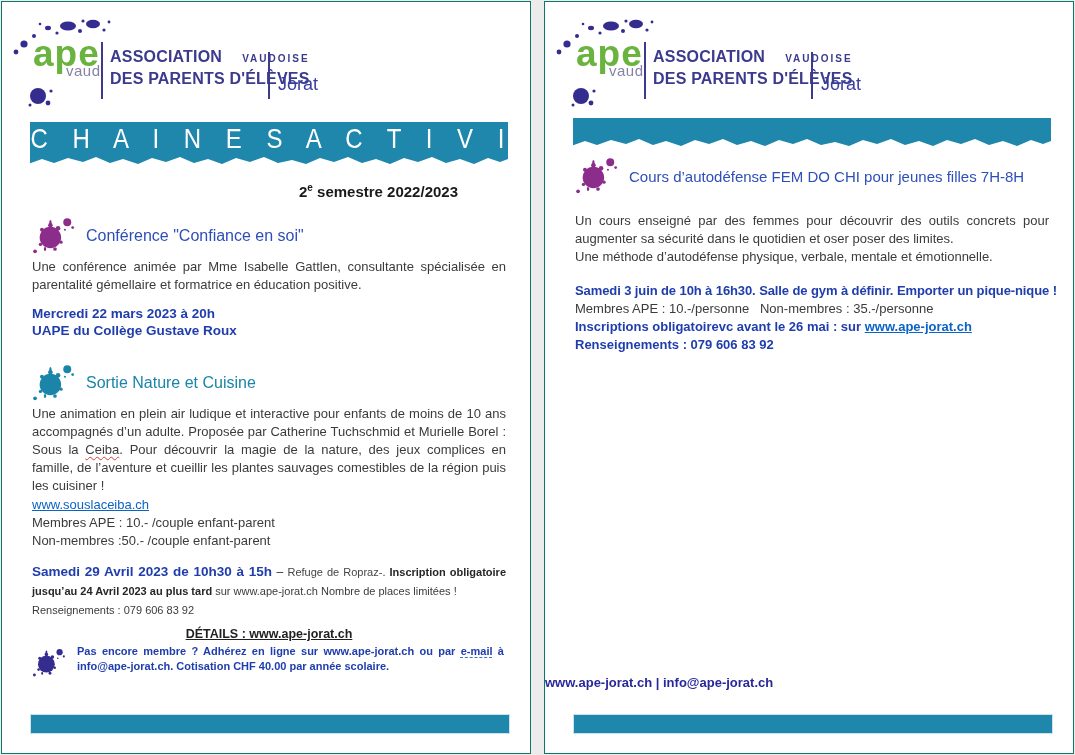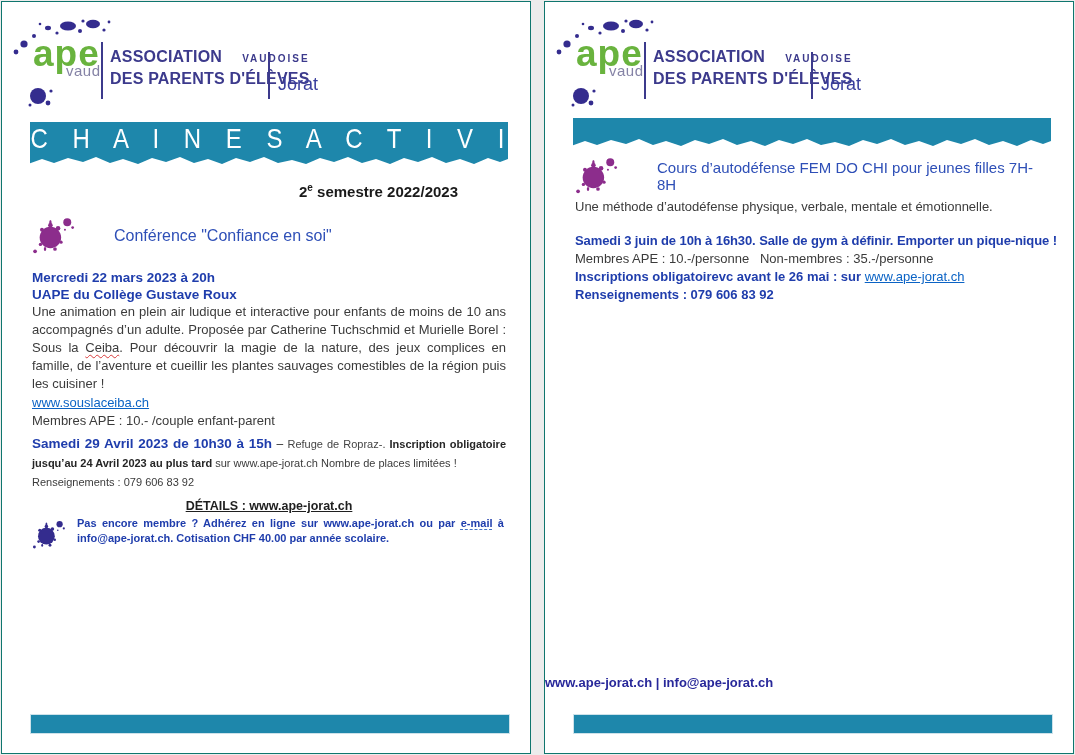--- a/index.html
+++ b/index.html
@@ -46,33 +46,33 @@
     color:#ffffff; font-size:24px; font-weight:400; letter-spacing:9px;
     padding-bottom:8px; white-space:nowrap; transform:scaleY(1.12);
   }
   .tear { position:absolute; left:-2px; right:-2px; bottom:-5px; height:17px; }
 
   
   .content { margin:0 24px 0 30px; }
   .semester { margin-top:16px; text-align:right; padding-right:48px;
     font-size:15px; font-weight:700; color:#1a1a1a; }
   .semester sup { font-size:10px; }
-  .sec-head { display:flex; align-items:center; margin:14px 0 0 0;gap:28px; }
+  .sec-head { display:flex; align-items:center; margin:14px 0 0 0; }
   .sec-head svg { flex:0 0 auto; }
   .sec-title { margin-left:8px; font-size:16px; }
   .t-blue { color:var(--title_blue); }
   .t-teal { color:var(--splat_teal); }
   .para { font-size:13px; line-height:18px; text-align:justify; color:#3b3b3b; }
   .plain { font-size:13px; line-height:18px; color:#3b3b3b; }
   .event-blue { color:var(--event_blue); font-weight:700; font-size:13.5px; line-height:17px; }
   a.link { color:var(--link_blue); text-decoration:underline; font-size:13px; line-height:18px; cursor:pointer; }
   .squiggle { text-decoration:underline wavy var(--squiggle_red); text-decoration-thickness:1px; text-underline-offset:2px; }
   .dashed-u { text-decoration:underline dashed var(--dash_blue); text-decoration-thickness:1px; text-underline-offset:2px; }
 
-  .mixed { margin-top:4px; text-align:justify; line-height:17px; }
+  .mixed { margin-top:12px; text-align:justify; line-height:17px; }
   .date-big { color:var(--event_blue); font-weight:700; font-size:13.5px; }
   .sep-dark { color:#333; font-size:12px; }
   .place-small { color:#444; font-size:11px; }
   .insc-bold { color:#262626; font-weight:700; font-size:11px; }
   .insc-rest { color:#3b3b3b; font-size:11px; }
   .small-line { font-size:11px; color:#3b3b3b; line-height:16px; margin-top:2px; }
 
   .details { margin-top:9px; text-align:center; font-size:12.5px; font-weight:700; color:#1f1f1f;text-decoration:underline; }
   .note { display:flex; margin:3px 0 0 0; align-items:flex-start; }
   .note svg { flex:0 0 auto; margin-top:2px; }
@@ -83,21 +83,21 @@
     background:var(--teal); border:1px solid #cde2ea; }
   .footer2 { position:absolute; left:0; right:0; bottom:63px; text-align:left;
     font-size:13px; font-weight:700; color:var(--footer_indigo); }
 
   
   .p2-body { margin-top:14px; }
   .p2-line2 { text-align:left; }
   .p2-date { margin-top:16px; white-space:nowrap; font-size:12.5px; letter-spacing:-.1px; }
   .p2-prices { font-size:13px; line-height:18px; color:#3b3b3b; }
   .p2-insc { color:var(--event_blue); font-weight:700; font-size:13px; line-height:18px; }
-  .p2-insc a.link { font-weight:400; }
+  .p2-insc a.link { font-weight:700; }
 </style>
 </head>
 <body>
 
 <svg width="0" height="0" style="position:absolute">
   <defs>
     <symbol id="splat" viewBox="0 0 60 56">
       <circle cx="24" cy="30" r="14"></circle>
       <circle cx="24" cy="14" r="3"></circle>
       <ellipse cx="24" cy="11" rx="1.6" ry="4"></ellipse>
@@ -157,26 +157,34 @@
 
   <div class="content">
     <p class="semester"><span>2</span><sup>e</sup><span> semestre 2022/2023</span></p>
 
     <div class="sec-head">
       <svg width="46" height="44" viewBox="0 0 60 56">
         <use href="#splat" fill="#8c2d8c"></use>
       </svg>
       <span class="sec-title t-blue">Conférence "Confiance en soi"</span>
     </div>
+    <p class="para">Une conférence animée par Mme Isabelle Gattlen, consultante spécialisée en parentalité gémellaire et formatrice en éducation positive.</p>
     <p class="event-blue" style="margin-top:11px">Mercredi 22 mars 2023 à 20h</p>
     <p class="event-blue">UAPE du Collège Gustave Roux</p>
 
+    <div class="sec-head" style="margin-top:22px">
+      <svg width="46" height="44" viewBox="0 0 60 56">
+        <use href="#splat" fill="#1a85a9"></use>
+      </svg>
+      <span class="sec-title t-teal">Sortie Nature et Cuisine</span>
+    </div>
     <p class="para"><span>Une animation en plein air ludique et interactive pour enfants de moins de 10 ans accompagnés d’un adulte. Proposée par Catherine Tuchschmid et Murielle Borel : Sous la </span><span class="squiggle">Ceiba</span><span>. Pour découvrir la magie de la nature, des jeux complices en famille, de l’aventure et cueillir les plantes sauvages comestibles de la région puis les cuisiner !</span></p>
     <div><a class="link">www.souslaceiba.ch</a></div>
     <p class="plain">Membres APE : 10.- /couple enfant-parent</p>
+    <p class="plain">Non-membres :50.- /couple enfant-parent</p>
     <p class="mixed">
       <span class="date-big">Samedi 29 Avril 2023 de 10h30 à 15h</span><span class="sep-dark"> – </span><span class="place-small">Refuge de Ropraz-. </span><span class="insc-bold">Inscription obligatoire jusqu’au 24 Avril 2023 au plus tard </span><span class="insc-rest">sur www.ape-jorat.ch Nombre de places limitées !</span>
     </p>
     <p class="small-line">Renseignements : 079 606 83 92</p>
 
     <p class="details">DÉTAILS : www.ape-jorat.ch</p>
 
     <div class="note">
       <svg width="36" height="34" viewBox="0 0 60 56">
         <use href="#splat" fill="#342c8e"></use>
@@ -227,20 +235,21 @@
     </svg>
   </div>
 
   <div class="content">
     <div class="sec-head" style="margin-top:6px">
       <svg width="46" height="44" viewBox="0 0 60 56">
         <use href="#splat" fill="#8c2d8c"></use>
       </svg>
       <span class="sec-title t-blue" style="font-size:15px">Cours d’autodéfense FEM DO CHI pour jeunes filles 7H-8H</span>
     </div>
+    <p class="para p2-body">Un cours enseigné par des femmes pour découvrir des outils concrets pour augmenter sa sécurité dans le quotidien et oser poser des limites.</p>
     <p class="plain p2-line2">Une méthode d’autodéfense physique, verbale, mentale et émotionnelle.</p>
 
     <p class="p2-insc p2-date">Samedi 3 juin de 10h à 16h30. Salle de gym à définir. Emporter un pique-nique !</p>
     <p class="p2-prices">Membres APE : 10.-/personne &nbsp;&nbsp;Non-membres : 35.-/personne</p>
     <p class="p2-insc"><span>Inscriptions obligatoirevc avant le 26 mai : sur </span><a class="link">www.ape-jorat.ch</a></p>
     <p class="p2-insc">Renseignements : 079 606 83 92</p>
   </div>
 
   <div class="footer2">www.ape-jorat.ch | info@ape-jorat.ch</div>
   <div class="bottom-bar"></div>

